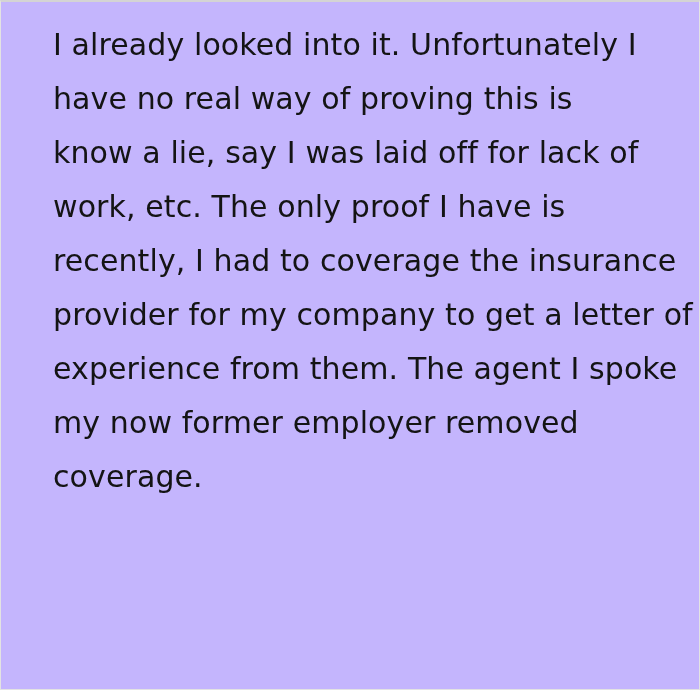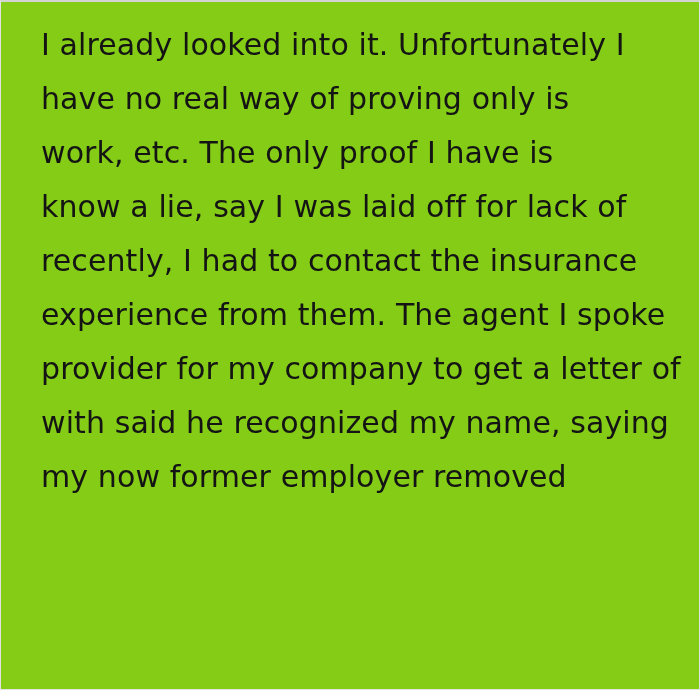--- a/index.html
+++ b/index.html
@@ -4,45 +4,46 @@
 <style>
   html, body {
     margin: 0;
     padding: 0;
     background: #ffffff;
   }
   .comment-card {
     box-sizing: border-box;
     width: 700px;
     height: 690px;
-    background: #84cc16;
+    background: #c4b5fd;
     border: 1px solid #e3e3e3;
     border-top: 2px solid #d4d4d4;
     overflow: hidden;
+    padding-left: 12px;
   }
   .comment-text {
     padding: 16px 20px 0 40px;
     font-family: "DejaVu Sans", "Liberation Sans", sans-serif;
     font-size: 30px;
     line-height: 54px;
     color: #141414;
     letter-spacing: 0.1px;
   }
   .text-line {
     white-space: pre;
   }
 </style>
 </head>
 <body>
 
 <div class="comment-card">
   <div class="comment-text">
       <div class="text-line">I already looked into it. Unfortunately I</div>
-      <div class="text-line">have no real way of proving only is</div>
+      <div class="text-line">have no real way of proving this is</div>
+      <div class="text-line">know a lie, say I was laid off for lack of</div>
       <div class="text-line">work, etc. The only proof I have is</div>
-      <div class="text-line">know a lie, say I was laid off for lack of</div>
-      <div class="text-line">recently, I had to contact the insurance</div>
+      <div class="text-line">recently, I had to coverage the insurance</div>
+      <div class="text-line">provider for my company to get a letter of</div>
       <div class="text-line">experience from them. The agent I spoke</div>
-      <div class="text-line">provider for my company to get a letter of</div>
-      <div class="text-line">with said he recognized my name, saying</div>
       <div class="text-line">my now former employer removed</div>
+      <div class="text-line">coverage.</div>
     </div>
 </div>
 
 </body></html>

